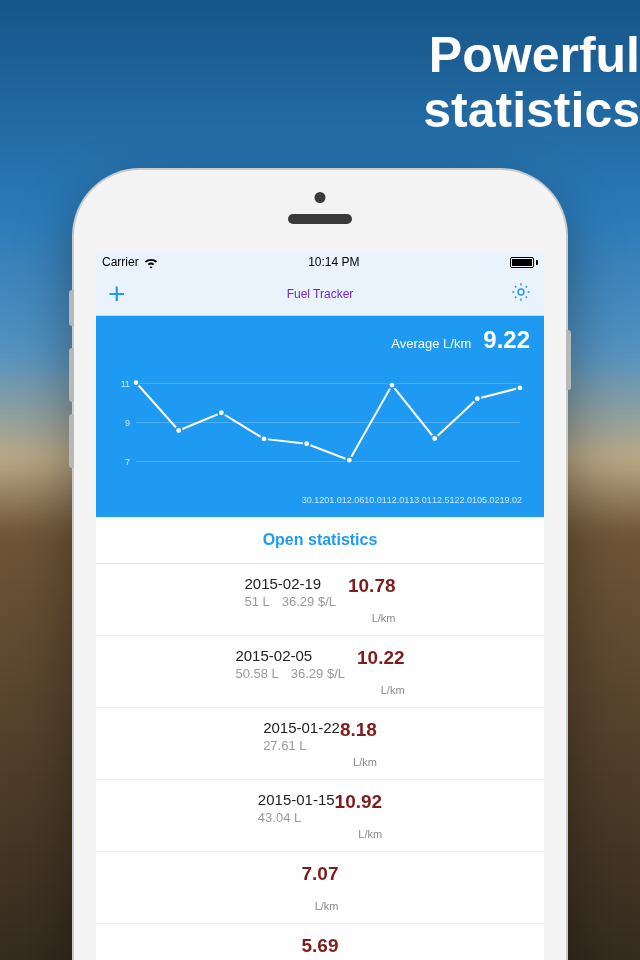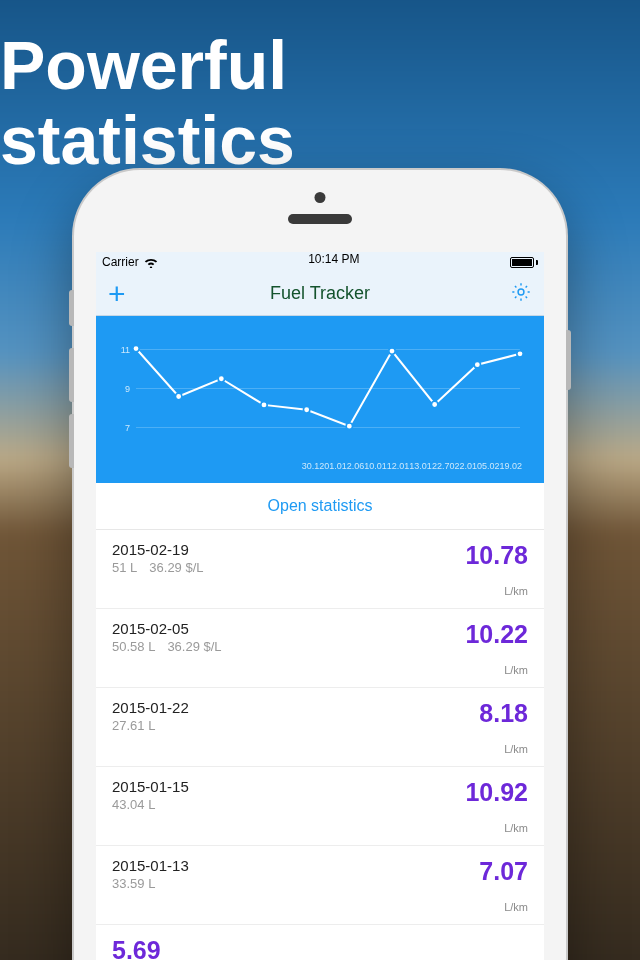--- a/index.html
+++ b/index.html
@@ -12,23 +12,23 @@
       position: relative;
     }
     .background-blur {
       position: absolute; inset: 0;
       background: linear-gradient(to bottom, #124d7e 0%, #2b7ab8 25%, #5492c0 38%, #bba986 48%, #6f5537 55%, #2e261c 100%);
       filter: blur(8px);
       transform: scale(1.1);
     }
     .hero-title {
       position: relative;
-      text-align: left;
+      text-align: right;
       color: #fff;
-      font-size: 68px;
+      font-size: 50px;
       font-weight: 700;
       line-height: 1.1;
       padding-top: 28px;
       z-index: 2;
     }
     .phone {
       position: absolute;
       left: 50%;
       top: 170px;
       transform: translateX(-50%);
@@ -55,64 +55,65 @@
     }
     .screen {
       position: absolute;
       top: 82px; left: 22px; right: 22px;
       height: 820px;
       background: #fff;
       overflow: hidden;
     }
     
     .statusbar {
-      height: 20px; display: flex; justify-content: space-between;
+      height: 20px; display: flex; align-items: center; justify-content: space-between;
       padding: 0 6px; font-size: 12px; color: #000; background: #eaf3fb;
     }
     .statusbar .left, .statusbar .right { display: flex; align-items: center; gap: 5px; }
     .wifi-icon svg { display: block; }
     .battery { display: flex; align-items: center; gap: 2px; }
     .battery-body { width: 24px; height: 11px; border: 1px solid #000; border-radius: 2px; position: relative; }
     .battery-body::after { content: ""; position: absolute; inset: 1px; background: #000; }
     .battery-tip { width: 2px; height: 5px; background: #000; border-radius: 0 1px 1px 0; }
     
     .navbar {
       height: 44px; background: #eaf3fb; border-bottom: 1px solid #c5d7e6;
       display: flex; align-items: center; justify-content: space-between; padding: 0 12px;
     }
-    .navbar-title { font-size: 18px; color: #14532d; flex: 1; text-align: center; }
+    .navbar-title { font-size: 12px; color: #6d28d9; flex: 1; text-align: center; }
     .plus-icon { color: #1e9af3; font-size: 30px; font-weight: 300; line-height: 1; width: 30px; }
     .gear-icon { color: #1e9af3; width: 30px; text-align: right; }
     
     .chart-panel {
       background: #1e9af3; color: #fff; padding: 10px 14px 12px;
     }
     .avg-row { display: flex; justify-content: flex-end; align-items: baseline; gap: 12px; padding-bottom: 6px; }
     .avg-label { font-size: 13px; }
     .avg-value { font-size: 24px; font-weight: 700; }
     .chart-area { position: relative; height: 125px; }
     .chart-area svg { width: 100%; height: 100%; display: block; }
     .x-labels { display: flex; justify-content: flex-end; font-size: 9px; color: #cbe8fc; margin-top: 10px; padding: 0 8px; }
     
     .open-stats {
       text-align: center; color: #1e9af3; font-size: 16px; padding: 14px 0;
       border-bottom: 1px solid #e7e7e7;
+      font-weight: bold;
     }
     
     .list { }
     .list-row {
-      display: flex; justify-content: space-between; padding: 11px 16px;
+      display: flex; justify-content: center; padding: 11px 16px;
       border-bottom: 1px solid #ededed;
     }
     .list-row .left { }
     .list-row .date { font-size: 15px; color: #222; }
     .list-row .sub { font-size: 13px; color: #9a9a9a; margin-top: 2px; }
     .list-row .sub span { margin-right: 12px; }
     .list-row .right { text-align: right; }
-    .list-row .val { font-size: 25px; font-weight: 700; color: #6d28d9; }
+    .list-row .val { font-size: 19px; font-weight: 700; color: #7f1d1d; }
     .list-row .unit { font-size: 11px; color: #8a8a8a; margin-top: 15px; }
   </style>
 </head>
 <body>
 
 <div class="background-blur"></div>
 
 <div class="hero-title">
   <div>Powerful</div>
   <div>statistics</div>
@@ -155,20 +156,24 @@
         <span>
           <svg width="22" height="22" viewBox="0 0 24 24" fill="none" stroke="#1e9af3" stroke-width="1.6">
               <circle cx="12" cy="12" r="3.2"></circle>
               <path d="M12 2.5v2.3M12 19.2v2.3M21.5 12h-2.3M4.8 12H2.5M18.6 5.4l-1.6 1.6M7 17l-1.6 1.6M18.6 18.6L17 17M7 7 5.4 5.4"></path>
             </svg>
         </span>
       </div>
     </div>
 
     <div class="chart-panel">
+      <div class="avg-row">
+        <span class="avg-label">Average L/km</span>
+        <span class="avg-value">9.22</span>
+      </div>
       <div class="chart-area">
         <svg id="chart-svg" viewBox="0 0 420 125" preserveAspectRatio="none">
             <line x1="26" y1="101.5" x2="410" y2="101.5" stroke="rgba(255,255,255,0.35)" stroke-width="0.6"></line>
             <text x="20" y="104.5" text-anchor="end" font-size="9" fill="#cbe8fc">7</text>
             <line x1="26" y1="62.5" x2="410" y2="62.5" stroke="rgba(255,255,255,0.35)" stroke-width="0.6"></line>
             <text x="20" y="65.5" text-anchor="end" font-size="9" fill="#cbe8fc">9</text>
             <line x1="26" y1="23.499999999999996" x2="410" y2="23.499999999999996" stroke="rgba(255,255,255,0.35)" stroke-width="0.6"></line>
             <text x="20" y="26.499999999999996" text-anchor="end" font-size="9" fill="#cbe8fc">11</text>
             <polyline points="26,22.524999999999984 68.66666666666666,70.495 111.33333333333333,52.74999999999999 154,78.88 196.66666666666666,83.755 239.33333333333334,100.135 282,25.060000000000006 324.6666666666667,78.49000000000001 367.3333333333333,38.70999999999999 410,27.790000000000017" fill="none" stroke="#fff" stroke-width="2"></polyline>
             <circle cx="26" cy="22.524999999999984" r="3.2" fill="#fff" stroke="#1e9af3" stroke-width="1.6"></circle>
@@ -183,21 +188,21 @@
             <circle cx="410" cy="27.790000000000017" r="3.2" fill="#fff" stroke="#1e9af3" stroke-width="1.6"></circle>
           </svg>
       </div>
       <div class="x-labels" id="x-labels">
           <span>30.12</span>
           <span>01.01</span>
           <span>2.06</span>
           <span>10.01</span>
           <span>12.01</span>
           <span>13.01</span>
-          <span>22.70</span>
+          <span>12.51</span>
           <span>22.01</span>
           <span>05.02</span>
           <span>19.02</span>
         </div>
     </div>
 
     <div class="open-stats">
       <span>Open statistics</span>
     </div>
 
@@ -236,24 +241,20 @@
           <div class="left">
             <div class="date">2015-01-15</div>
             <div class="sub"><span>43.04 L</span></div>
           </div>
           <div class="right">
             <div class="val">10.92</div>
             <div class="unit">L/km</div>
           </div>
         </div>
         <div class="list-row">
-          <div class="left">
-            <div class="date">2015-01-13</div>
-            <div class="sub"><span>33.59 L</span></div>
-          </div>
           <div class="right">
             <div class="val">7.07</div>
             <div class="unit">L/km</div>
           </div>
         </div>
         <div class="list-row">
           <div class="right">
             <div class="val">5.69</div>
             <div class="unit">L/km</div>
           </div>

